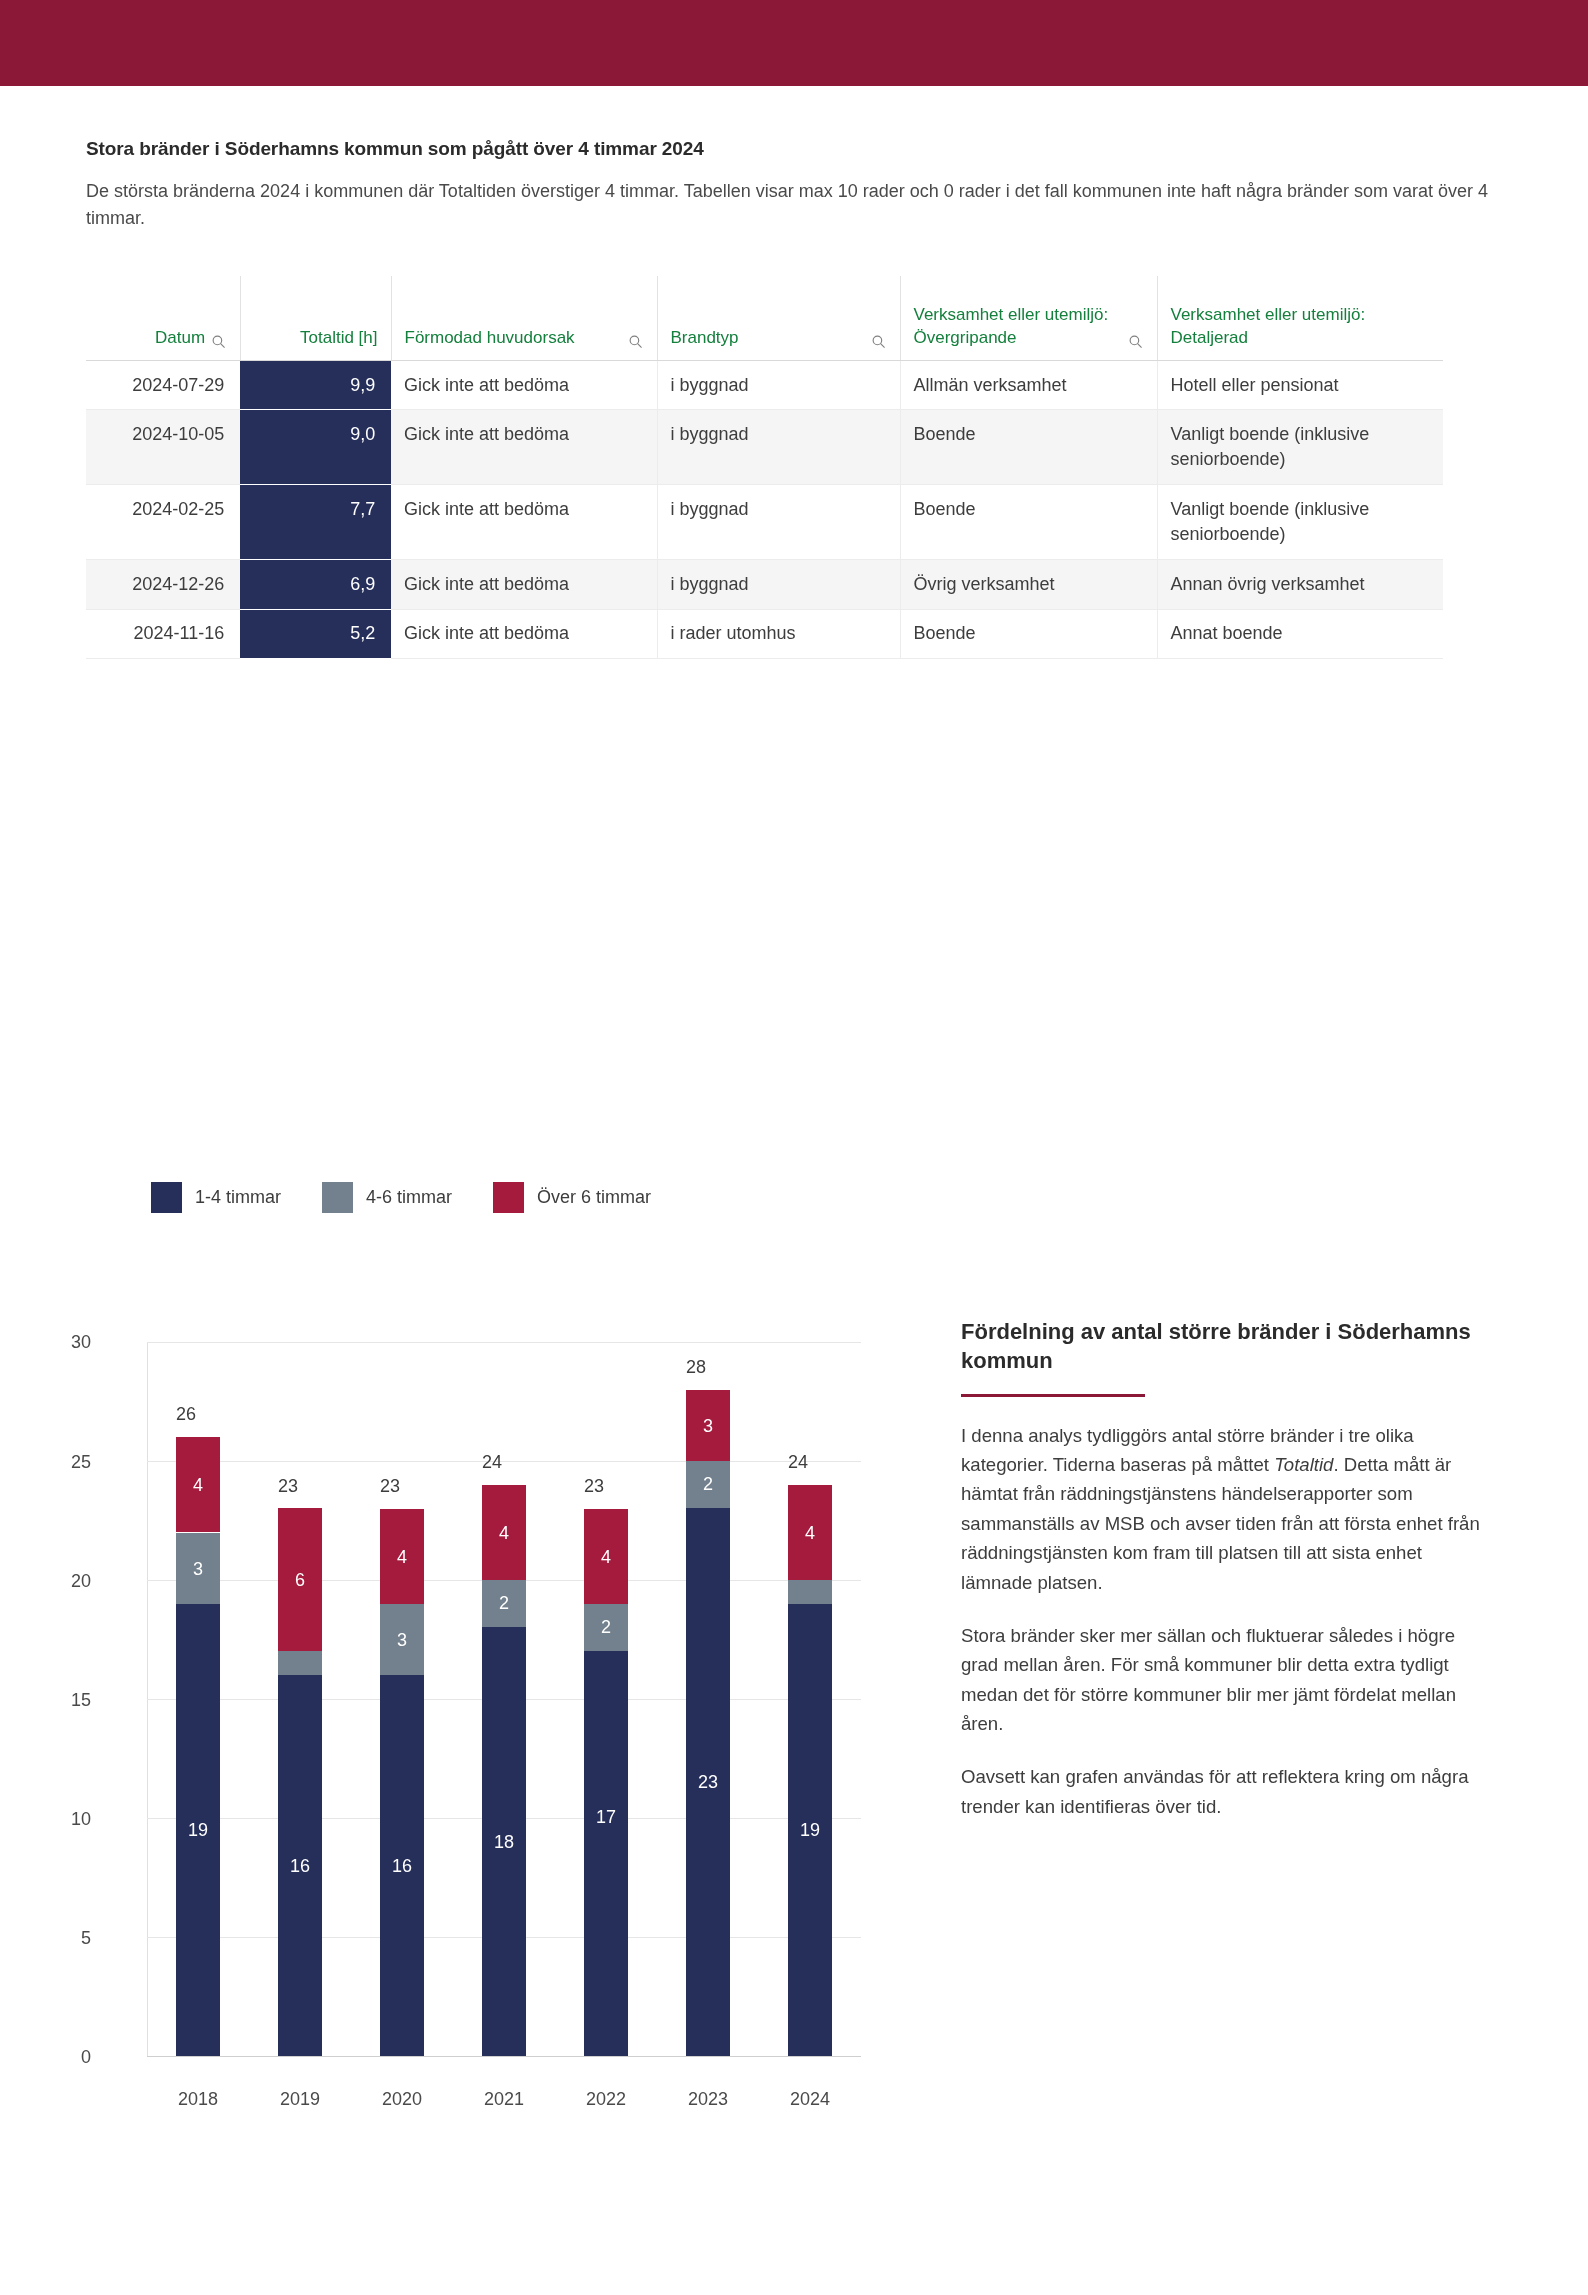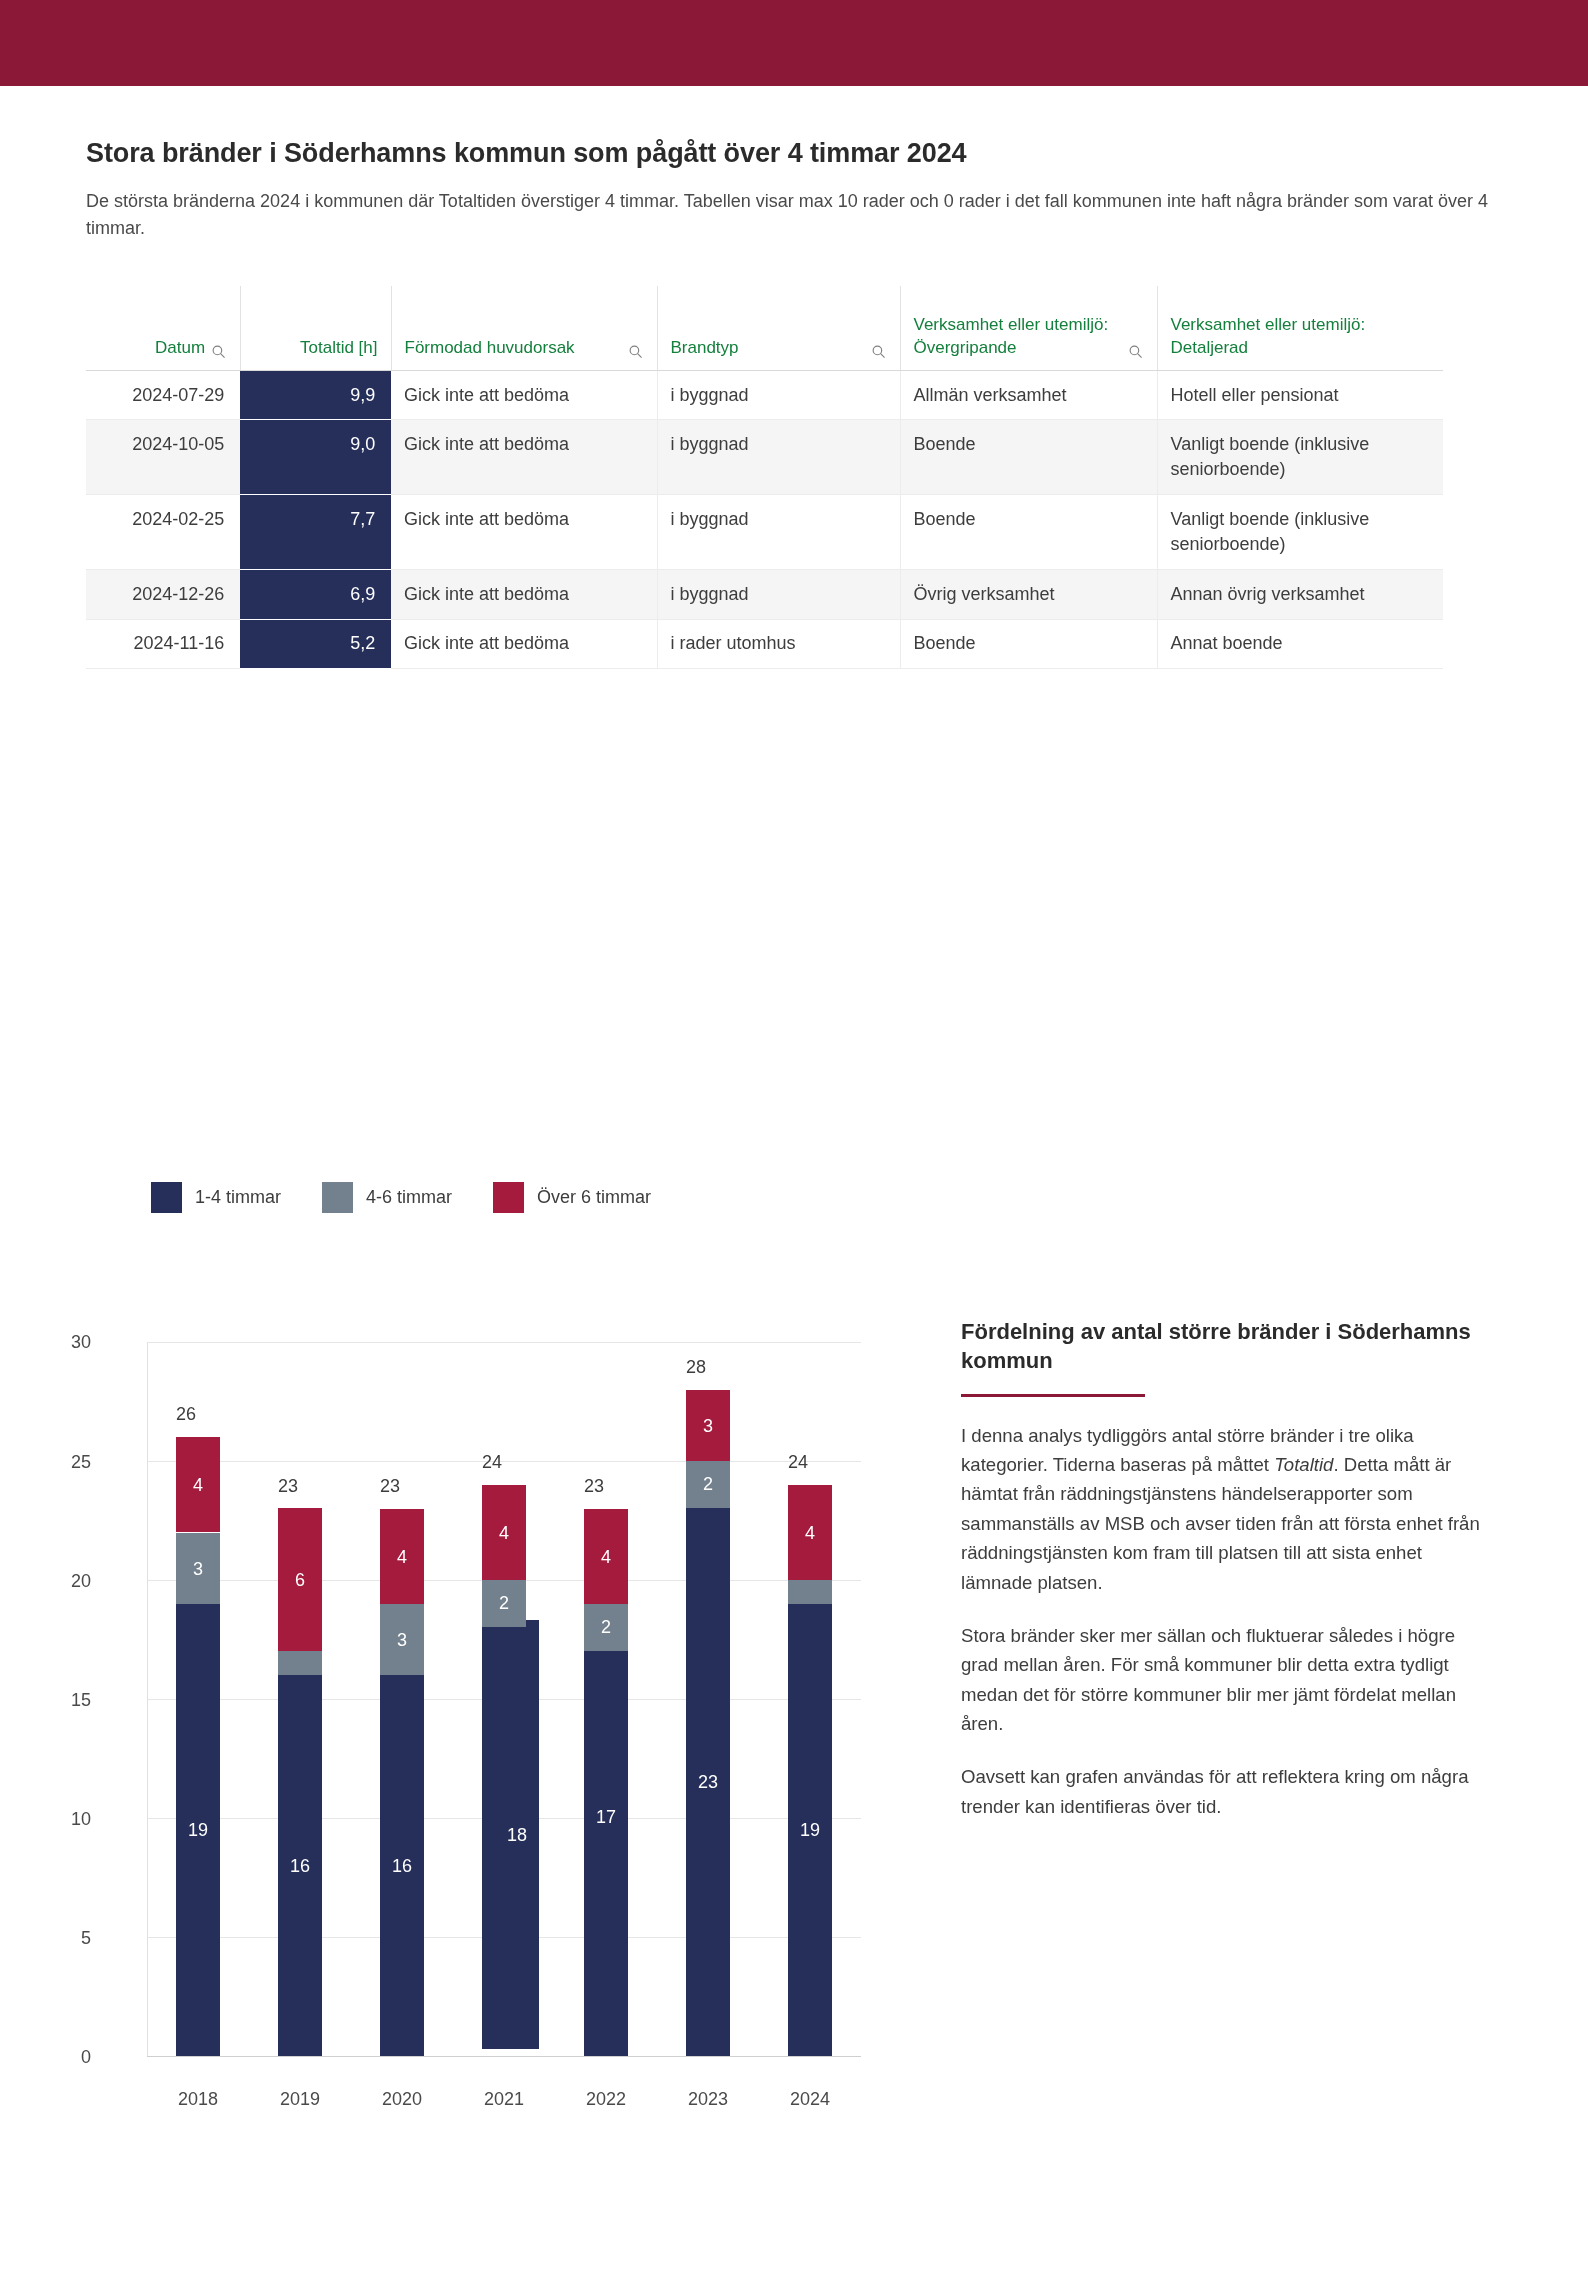--- a/index.html
+++ b/index.html
@@ -21,21 +21,21 @@
   
   .page{
     position:absolute;left:0;top:86px;width:1588px;
   }
   .inner{
     margin-left:86px;
     width:1422px;
   }
   
   .doc-title{
-    font-size:27px;
+    font-size:19px;
     font-weight:bold;
     color:#2b2b2b;
     letter-spacing:-0.1px;
     margin:51px 0 0 0;
     line-height:1.25;
   }
   .doc-sub{
     font-size:18px;
     color:#4a4a4a;
     line-height:1.5;
@@ -348,21 +348,21 @@
             </div>
             <div class="seg s-gray" style="height: 71px; bottom: 381px;">
               <span>3</span>
             </div>
             <div class="seg s-red" style="height: 95px; bottom: 452px;">
               <span>4</span>
             </div>
           </div>
           <div class="bar-total" style="left: 233px; width: 44px; top: 134px;">23</div>
           <div class="bar-group" style="left: 335px; width: 44px; height: 572px;">
-            <div class="seg s-navy" style="height: 429px; bottom: 7px; padding-left: 13px;">
+            <div class="seg s-navy" style="height: 429px; bottom: 0px;">
               <span>18</span>
             </div>
             <div class="seg s-gray" style="height: 48px; bottom: 429px;">
               <span>2</span>
             </div>
             <div class="seg s-red" style="height: 95px; bottom: 476px;">
               <span>4</span>
             </div>
           </div>
           <div class="bar-total" style="left: 335px; width: 44px; top: 110px;">24</div>

